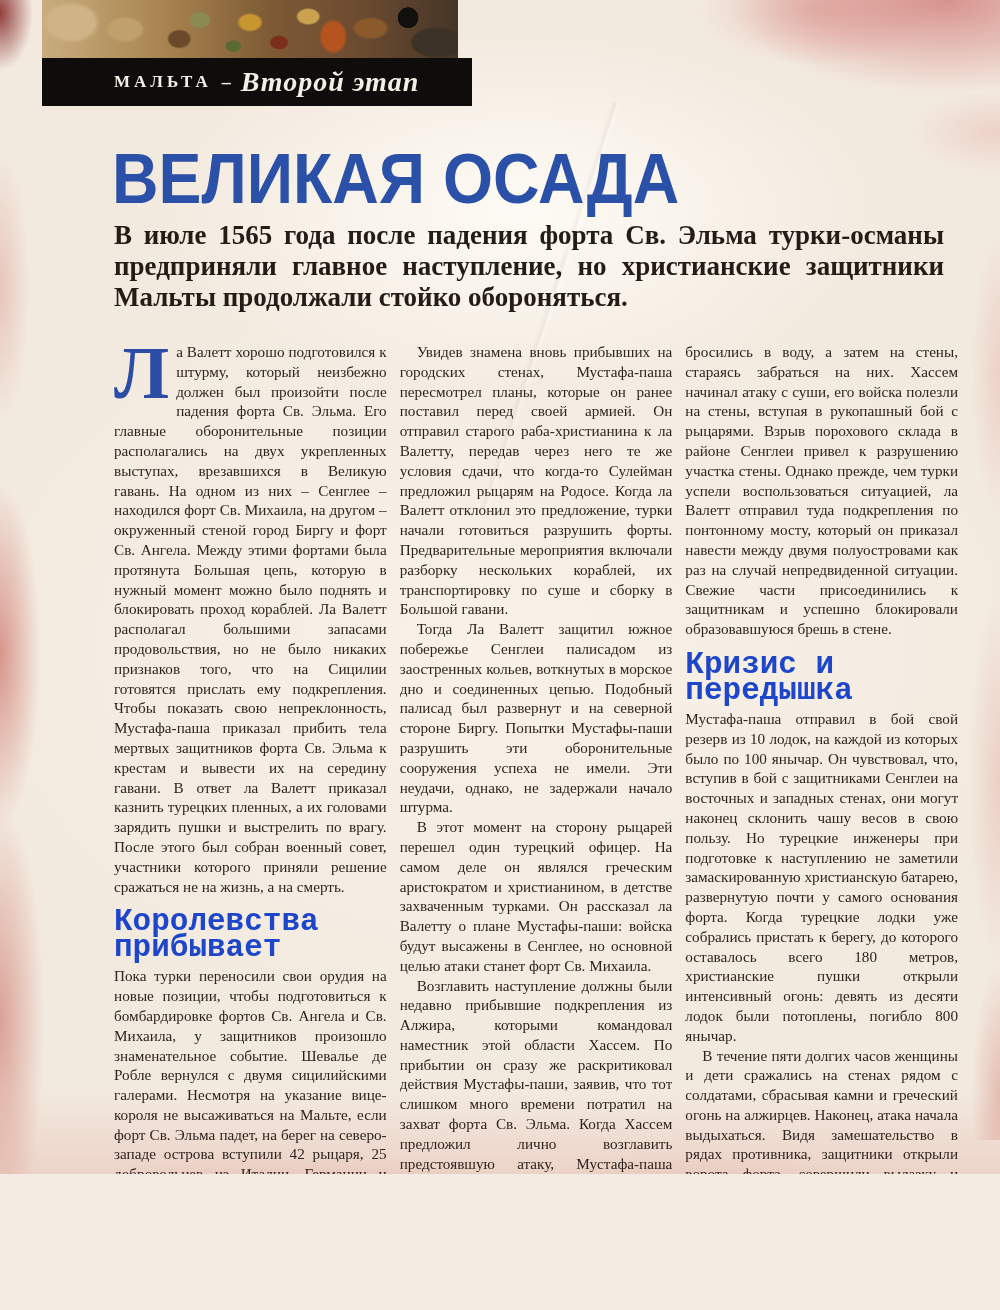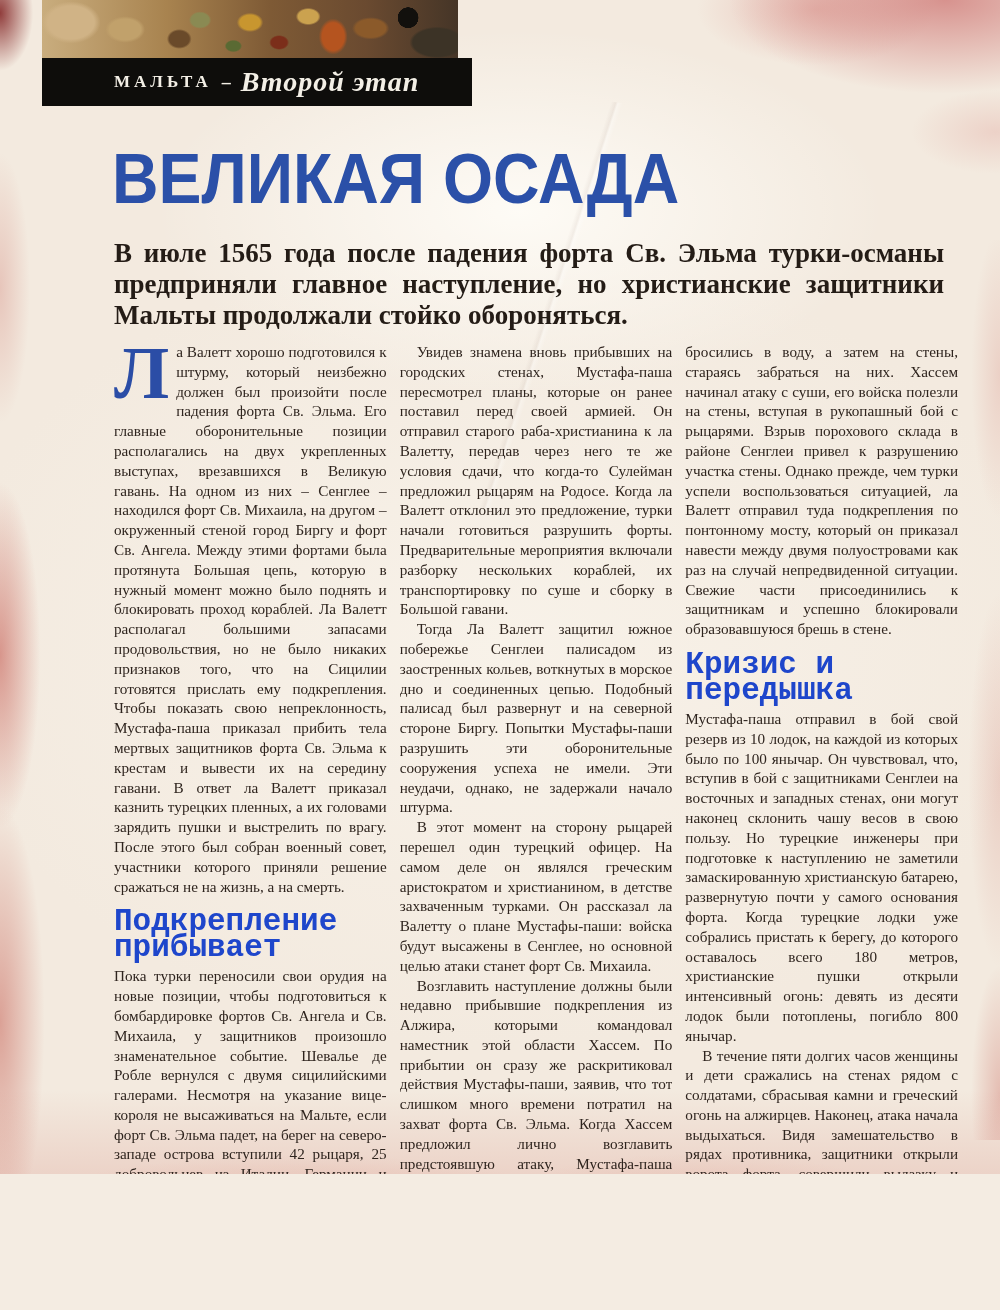--- a/index.html
+++ b/index.html
@@ -61,21 +61,21 @@
   .banner{position:absolute;left:42px;top:58px;width:430px;height:48px;background:#0e0d0b;
     display:flex;align-items:center;padding-left:72px;box-sizing:border-box;color:#f3efe6;}
   .banner .series{font-weight:bold;font-size:17px;letter-spacing:4px;}
   .banner .dash{margin:0 10px;font-weight:bold;font-size:18px;}
   .banner .stage{font-style:italic;font-weight:bold;font-size:28px;letter-spacing:1px;}
 
   .title{position:absolute;left:112px;top:143px;font-family:"Liberation Sans",sans-serif;
     font-weight:bold;font-size:70px;line-height:72px;color:#2b50a8;letter-spacing:0;
     transform:scaleX(.92);transform-origin:left top;white-space:nowrap;}
 
-  .intro{position:absolute;left:114px;top:238px;width:830px;font-weight:bold;
+  .intro{position:absolute;left:114px;top:220px;width:830px;font-weight:bold;
     font-size:27px;line-height:31px;color:#241c16;text-align:justify;}
 
   
   .cols{position:absolute;left:114px;top:342px;width:844px;height:895px;
     display:flex;gap:13px;overflow:hidden;}
   .col{width:273px;height:100%;overflow:hidden;}
   p.body{margin:0;font-size:15.2px;line-height:19.8px;color:#2e241e;text-align:justify;}
   p.body.ind{text-indent:17px;font-family:Liberation Serif, serif;}
   .dropcap{float:left;font-weight:bold;color:#2b4da6;font-size:74px;line-height:58px;
     padding:2px 7px 0 0;}
@@ -106,21 +106,21 @@
   </div>
 
   <div class="title">ВЕЛИКАЯ ОСАДА</div>
 
   <div class="intro">В июле 1565 года после падения форта Св. Эльма турки-османы предприняли главное наступление, но христианские защитники Мальты продолжали стойко обороняться.</div>
 
   <div class="cols">
 
     <div class="col">
       <p class="body first"><span class="dropcap">Л</span><span>а Валетт хорошо подготовился к штурму, который неизбежно должен был произойти после падения форта Св. Эльма. Его главные оборонительные позиции располагались на двух укрепленных выступах, врезавшихся в Великую гавань. На одном из них – Сенглее – находился форт Св. Михаила, на другом – окруженный стеной город Биргу и форт Св. Ангела. Между этими фортами была протянута Большая цепь, которую в нужный момент можно было поднять и блокировать проход кораблей. Ла Валетт располагал большими запасами продовольствия, но не было никаких признаков того, что на Сицилии готовятся прислать ему подкрепления. Чтобы показать свою непреклонность, Мустафа-паша приказал прибить тела мертвых защитников форта Св. Эльма к крестам и вывести их на середину гавани. В ответ ла Валетт приказал казнить турецких пленных, а их головами зарядить пушки и выстрелить по врагу. После этого был собран военный совет, участники которого приняли решение сражаться не на жизнь, а на смерть.</span></p>
-      <h2 class="sub">Подкрепление прибывает</h2>
+      <h2 class="sub">Королевства прибывает</h2>
       <p class="body">Пока турки переносили свои орудия на новые позиции, чтобы подготовиться к бомбардировке фортов Св. Ангела и Св. Михаила, у защитников произошло знаменательное событие. Шевалье де Робле вернулся с двумя сицилийскими галерами. Несмотря на указание вице-короля не высаживаться на Мальте, если форт Св. Эльма падет, на берег на северо-западе острова вступили 42 рыцаря, 25 добровольцев из Италии, Германии и Англии и 600 солдат имперской испанской пехоты из Королевства обеих Сицилий. Свежие войска прошли вдоль западного побережья острова к Биргу, где их радостно приветствовало местное население.</p>
     </div>
 
     <div class="col">
       <p class="body first ind">Увидев знамена вновь прибывших на городских стенах, Мустафа-паша пересмотрел планы, которые он ранее поставил перед своей армией. Он отправил старого раба-христианина к ла Валетту, передав через него те же условия сдачи, что когда-то Сулейман предложил рыцарям на Родосе. Когда ла Валетт отклонил это предложение, турки начали готовиться разрушить форты. Предварительные мероприятия включали разборку нескольких кораблей, их транспортировку по суше и сборку в Большой гавани.</p>
       <p class="body ind">Тогда Ла Валетт защитил южное побережье Сенглеи палисадом из заостренных кольев, воткнутых в морское дно и соединенных цепью. Подобный палисад был развернут и на северной стороне Биргу. Попытки Мустафы-паши разрушить эти оборонительные сооружения успеха не имели. Эти неудачи, однако, не задержали начало штурма.</p>
       <p class="body ind">В этот момент на сторону рыцарей перешел один турецкий офицер. На самом деле он являлся греческим аристократом и христианином, в детстве захваченным турками. Он рассказал ла Валетту о плане Мустафы-паши: войска будут высажены в Сенглее, но основной целью атаки станет форт Св. Михаила.</p>
       <p class="body ind">Возглавить наступление должны были недавно прибывшие подкрепления из Алжира, которыми командовал наместник этой области Хассем. По прибытии он сразу же раскритиковал действия Мустафы-паши, заявив, что тот слишком много времени потратил на захват форта Св. Эльма. Когда Хассем предложил лично возглавить предстоявшую атаку, Мустафа-паша согласился.</p>
       <h2 class="sub">Турки возобновляют атаку</h2>
 

